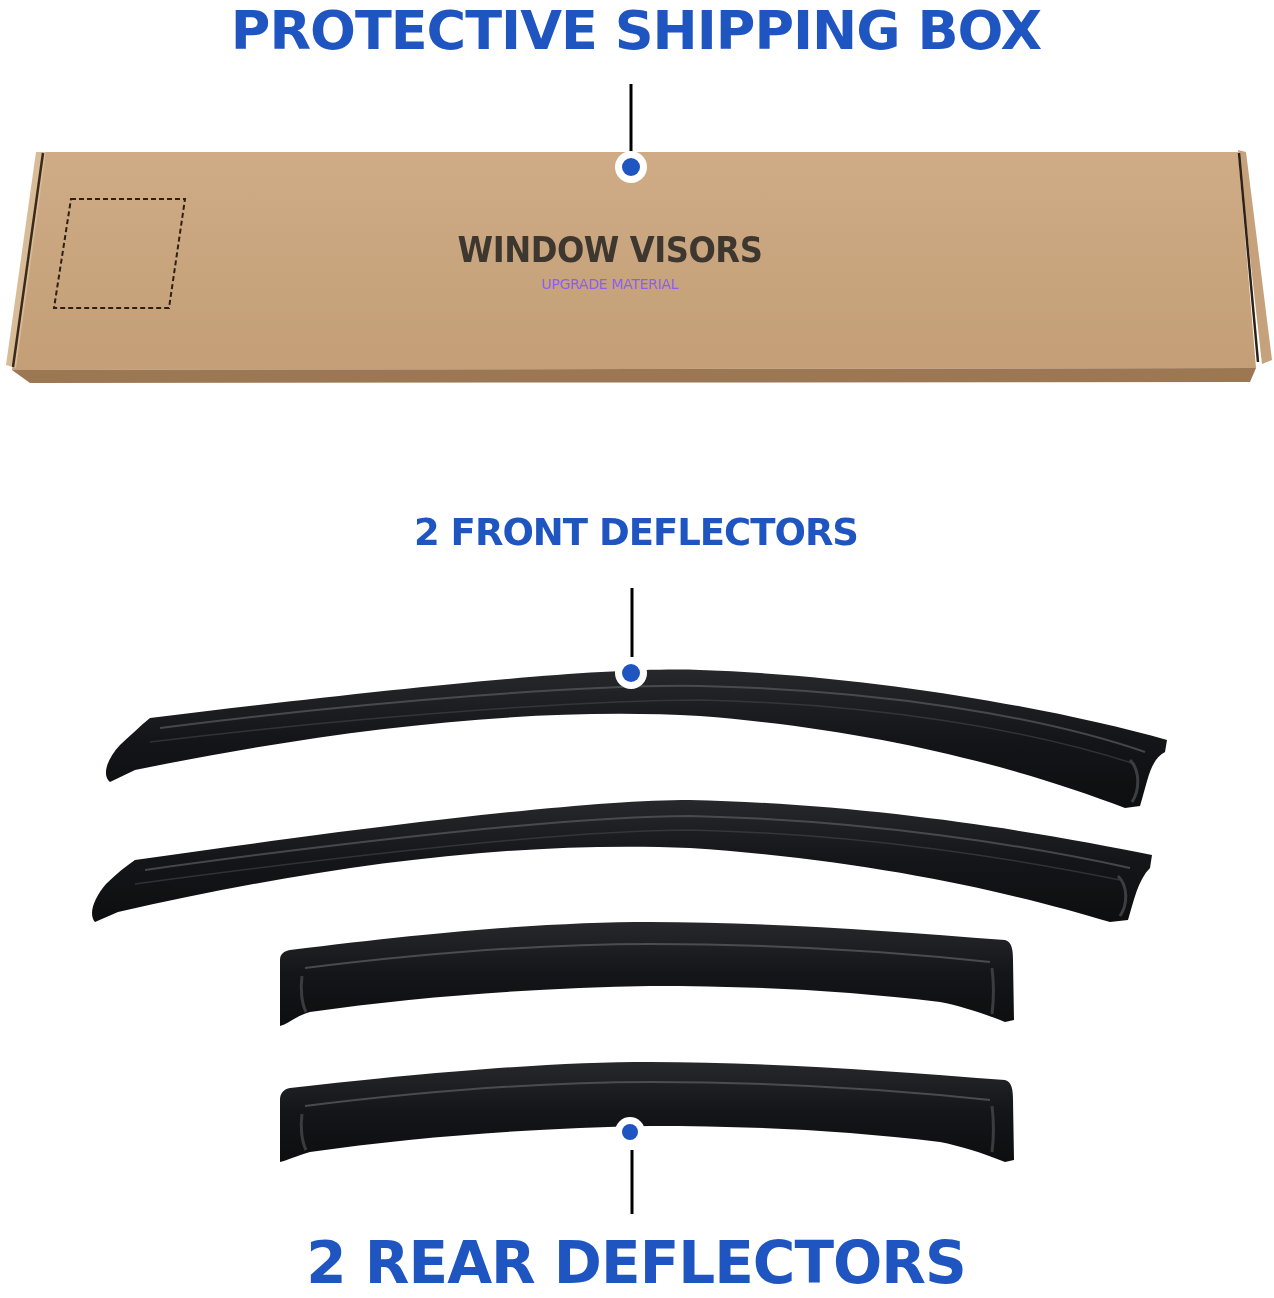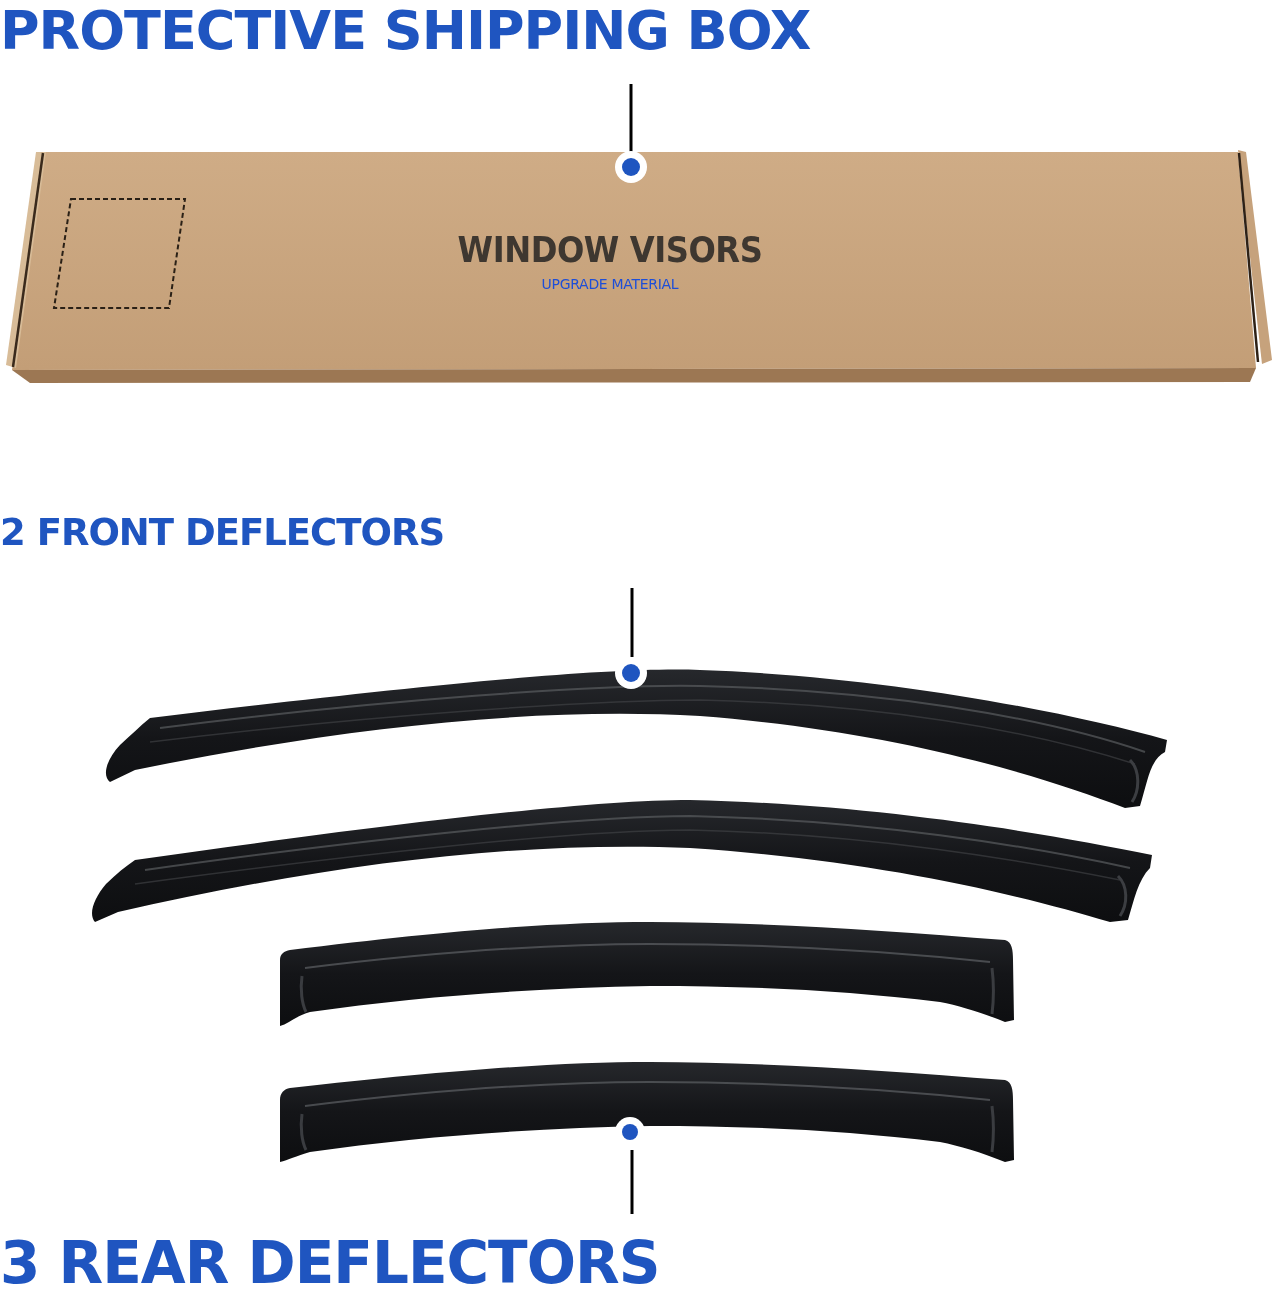--- a/index.html
+++ b/index.html
@@ -1,39 +1,39 @@
 <!DOCTYPE html>
 <html><head>
 <meta charset="utf-8">
 <style>
   html, body { margin: 0; padding: 0; background: #ffffff; }
   body { width: 1274px; height: 1298px; position: relative; overflow: hidden; font-family: "DejaVu Sans", sans-serif; }
   .title {
-    position: absolute; left: 0; width: 1272px; 
+    position: absolute; left: 0; width: 1272px; text-align: center;
     font-family: "DejaVu Sans", sans-serif; font-weight: bold;
     letter-spacing: -1px; white-space: nowrap; margin: 0;
   }
   #t1 { top: 0px; font-size: 54px; line-height: 62px; transform: scaleX(1.0); }
   #t2 { top: 500px; font-size: 37px; line-height: 66px; }
   #t3 { top: 1230px; font-size: 58px; line-height: 66px; }
   svg.art { position: absolute; left: 0; top: 0; }
   .box-brand {
     position: absolute; left: 400px; width: 420px; text-align: center;
     font-family: "DejaVu Sans", sans-serif; font-weight: bold;
     white-space: nowrap; margin: 0;
   }
   #brand { top: 228px; font-size: 35px; line-height: 44px; letter-spacing: -0.5px; transform: scaleX(0.92); }
   #sub { top: 275px; font-size: 14px; line-height: 18px; font-weight: normal; letter-spacing: -0.3px; }
 </style>
 </head>
 <body>
 
 <h1 id="t1" class="title" style="color: rgb(31, 85, 192);">PROTECTIVE SHIPPING BOX</h1>
 <h1 id="t2" class="title" style="color: rgb(31, 85, 192);">2 FRONT DEFLECTORS</h1>
-<h1 id="t3" class="title" style="color: rgb(31, 85, 192);">3 REAR DEFLECTORS</h1>
+<h1 id="t3" class="title" style="color: rgb(31, 85, 192);">2 REAR DEFLECTORS</h1>
 
 <svg class="art" width="1274" height="1298" viewBox="0 0 1274 1298">
   <defs>
     <linearGradient id="kraft" x1="0" y1="0" x2="0" y2="1">
       <stop offset="0" stop-color="#CFAC86"></stop>
       <stop offset="1" stop-color="#C39E77"></stop>
     </linearGradient>
     <linearGradient id="dfl" x1="0" y1="0" x2="0" y2="1">
       <stop offset="0" stop-color="#26282C"></stop>
       <stop offset="0.5" stop-color="#141518"></stop>
@@ -105,13 +105,13 @@
     <path d="M302,1114 C300,1128 302,1142 306,1150" fill="none" stroke="#3A3C40" stroke-width="3"></path>
     <path d="M992,1106 C994,1122 994,1136 992,1152" fill="none" stroke="#3A3C40" stroke-width="3"></path>
   </g>
 
   <circle cx="630" cy="1132" r="15" fill="#FFFFFF"></circle>
   <circle cx="630" cy="1132" r="8" fill="#1F55C0"></circle>
   <line x1="632" y1="1150" x2="632" y2="1214" stroke="#000" stroke-width="3"></line>
 </svg>
 
 <div id="brand" class="box-brand" style="color:#3E3730;">WINDOW VISORS</div>
-<div id="sub" class="box-brand" style="color:#1d4ed8;">UPGRADE MATERIAL</div>
+<div id="sub" class="box-brand" style="color:#8b5cf6;">UPGRADE MATERIAL</div>
 
 </body></html>

